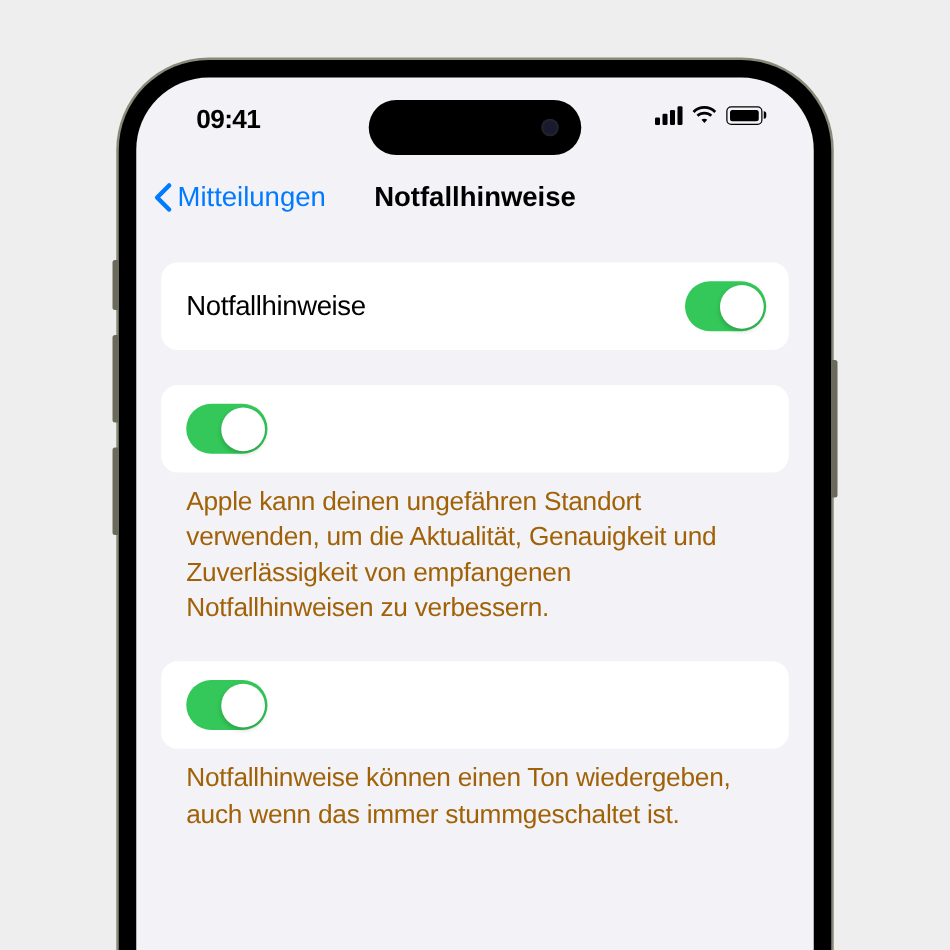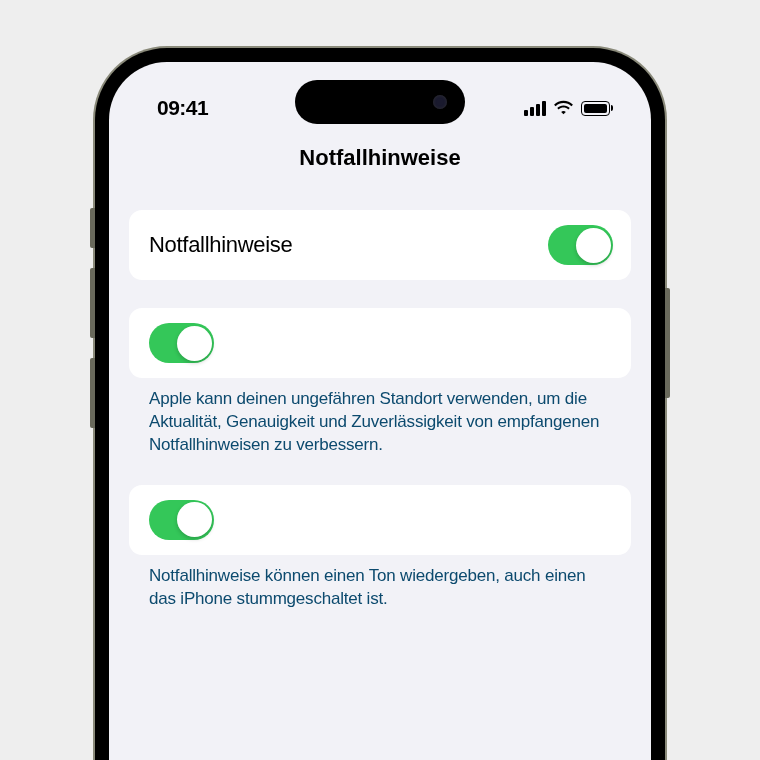--- a/index.html
+++ b/index.html
@@ -102,21 +102,21 @@
       height: 14px;
       background: #1a1a2e;
       border-radius: 50%;
       box-shadow: inset 0 0 3px #333;
     }
     
     .status-bar {
       height: 70px;
       display: flex;
       justify-content: space-between;
-      align-items: center;
+      align-items: flex-start;
       padding: 22px 38px 0 48px;
     }
     
     .status-time {
       font-size: 21px;
       font-weight: 600;
       color: #000;
       letter-spacing: -0.5px;
     }
     
@@ -253,22 +253,22 @@
       position: absolute;
       top: 2.5px;
       box-shadow: 0 2px 4px rgba(0,0,0,0.2);
     }
     
     .toggle.on .toggle-knob {
       right: 2.5px;
     }
     
     .footer-text {
-      font-size: 17px;
-      color: #0c4a6e;
+      font-size: 21px;
+      color: #a16207;
       padding: 10px 20px 0 20px;
       line-height: 1.35;
       letter-spacing: -0.2px;
     }
   </style>
 </head>
 <body>
 
 <div class="phone-frame">
   <div class="side-button-left-1"></div>
@@ -301,20 +301,28 @@
         <div class="battery-icon">
           <div class="battery-body">
               <div class="battery-fill"></div>
             </div>
           <div class="battery-tip"></div>
         </div>
       </div>
     </div>
 
     <div class="nav-bar">
+      <div class="back-button">
+        <span class="back-chevron">
+          <svg viewBox="0 0 12 20" fill="none" stroke="#007aff" stroke-width="3" stroke-linecap="round" stroke-linejoin="round">
+            <polyline points="10,2 2,10 10,18"></polyline>
+          </svg>
+        </span>
+        <span>Mitteilungen</span>
+      </div>
       <div class="nav-title">Notfallhinweise</div>
     </div>
 
     <div class="content">
 
       <div class="settings-group">
         <div class="settings-row">
           <span class="row-label">Notfallhinweise</span>
           <div class="toggle on">
             <div class="toggle-knob"></div>
@@ -330,19 +338,19 @@
         </div>
         <div class="footer-text">Apple kann deinen ungefähren Standort verwenden, um die Aktualität, Genauigkeit und Zuverlässigkeit von empfangenen Notfallhinweisen zu verbessern.</div>
       </div>
 
       <div class="settings-group">
         <div class="settings-row">
           <div class="toggle on">
             <div class="toggle-knob"></div>
           </div>
         </div>
-        <div class="footer-text">Notfallhinweise können einen Ton wiedergeben, auch einen das iPhone stummgeschaltet ist.</div>
+        <div class="footer-text">Notfallhinweise können einen Ton wiedergeben, auch wenn das immer stummgeschaltet ist.</div>
       </div>
 
     </div>
 
   </div>
 </div>
 
 </body></html>

